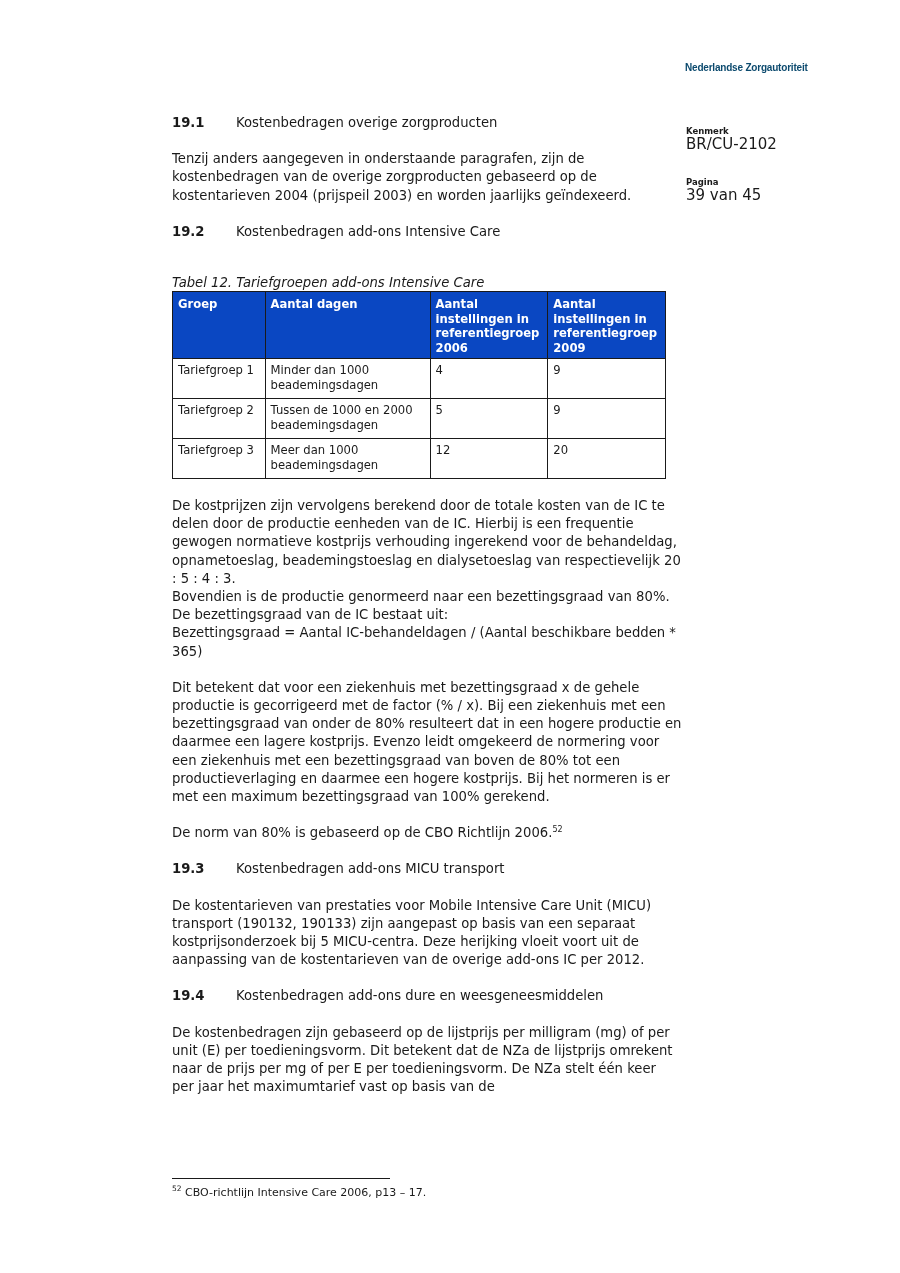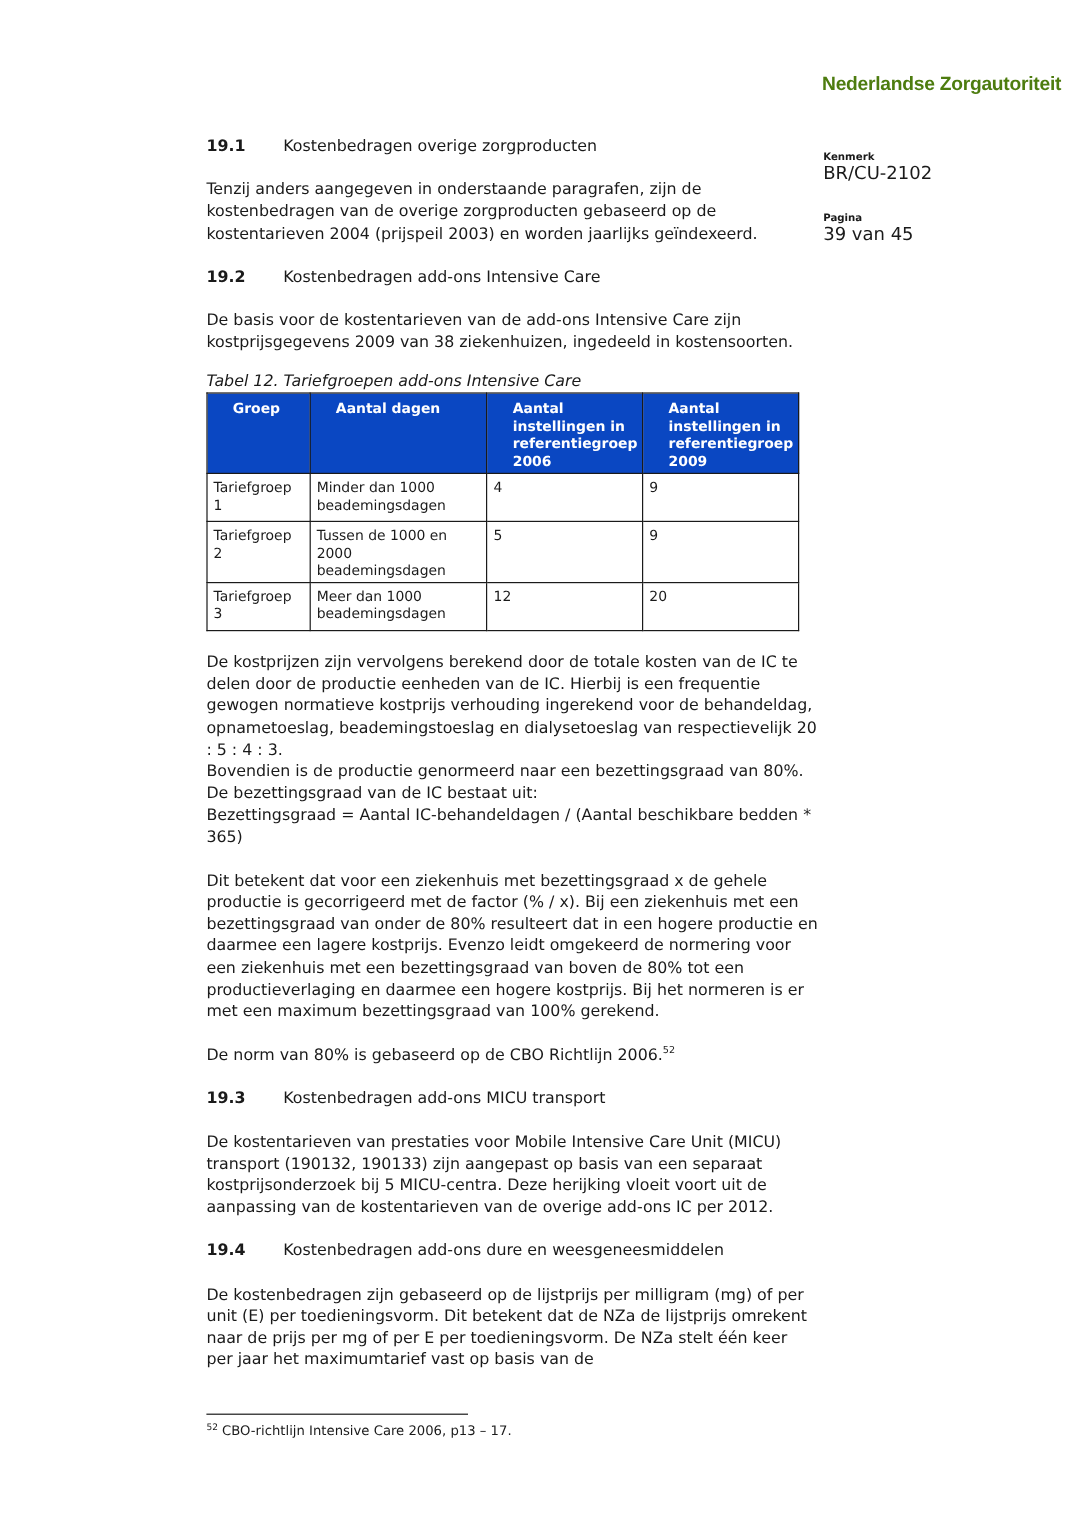--- a/index.html
+++ b/index.html
@@ -14,23 +14,23 @@
       overflow: hidden;
       font-family: "DejaVu Sans", sans-serif;
       color: #1a1a1a;
     }
     .org-name {
       position: absolute;
       left: 685px;
       top: 62px;
       font-family: "Liberation Sans", sans-serif;
       font-weight: bold;
-      font-size: 16px;
+      font-size: 10px;
       letter-spacing: -0.2px;
-      color: #4d7c0f;
+      color: #0c4a6e;
     }
     .meta {
       position: absolute;
       left: 686px;
       font-size: 11px;
       line-height: 14px;
     }
     .meta .meta-label {
       font-weight: bold;
       font-size: 8.5px;
@@ -81,21 +81,21 @@
       font-size: 11.6px;
       line-height: 14.5px;
       margin-left: 0px;
     }
     table.tariff th {
       background: #0a47c2;
       color: #ffffff;
       text-align: left;
       vertical-align: top;
       font-weight: bold;
-      padding: 5px 4px 3px 21px;
+      padding: 5px 4px 3px 5px;
       border: 1px solid #1a1a1a;
       height: 59px;
       box-sizing: border-box;
     }
     table.tariff td {
       border: 1.5px solid #1a1a1a;
       vertical-align: top;
       padding: 4px 4px 2px 5px;
       height: 40px;
       box-sizing: border-box;
@@ -156,21 +156,20 @@
   </h2>
   <div class="gap-18"></div>
   <p>Tenzij anders aangegeven in onderstaande paragrafen, zijn de kostenbedragen van de overige zorgproducten gebaseerd op de kostentarieven 2004 (prijspeil 2003) en worden jaarlijks geïndexeerd.</p>
   <div class="gap-18"></div>
 
   <h2 class="heading">
     <span class="num">19.2</span>
     <span>Kostenbedragen add-ons Intensive Care</span>
   </h2>
   <div class="gap-18"></div>
-  <p>De basis voor de kostentarieven van de add-ons Intensive Care zijn kostprijsgegevens 2009 van 38 ziekenhuizen, ingedeeld in kostensoorten.</p>
   <div class="gap-16"></div>
 
   <p class="caption">Tabel 12. Tariefgroepen add-ons Intensive Care</p>
   <table class="tariff">
     <thead>
       <tr>
         <th class="col1">Groep</th>
         <th class="col2">Aantal dagen</th>
         <th class="col3">Aantal instellingen in referentiegroep 2006</th>
         <th class="col4">Aantal instellingen in referentiegroep 2009</th>

